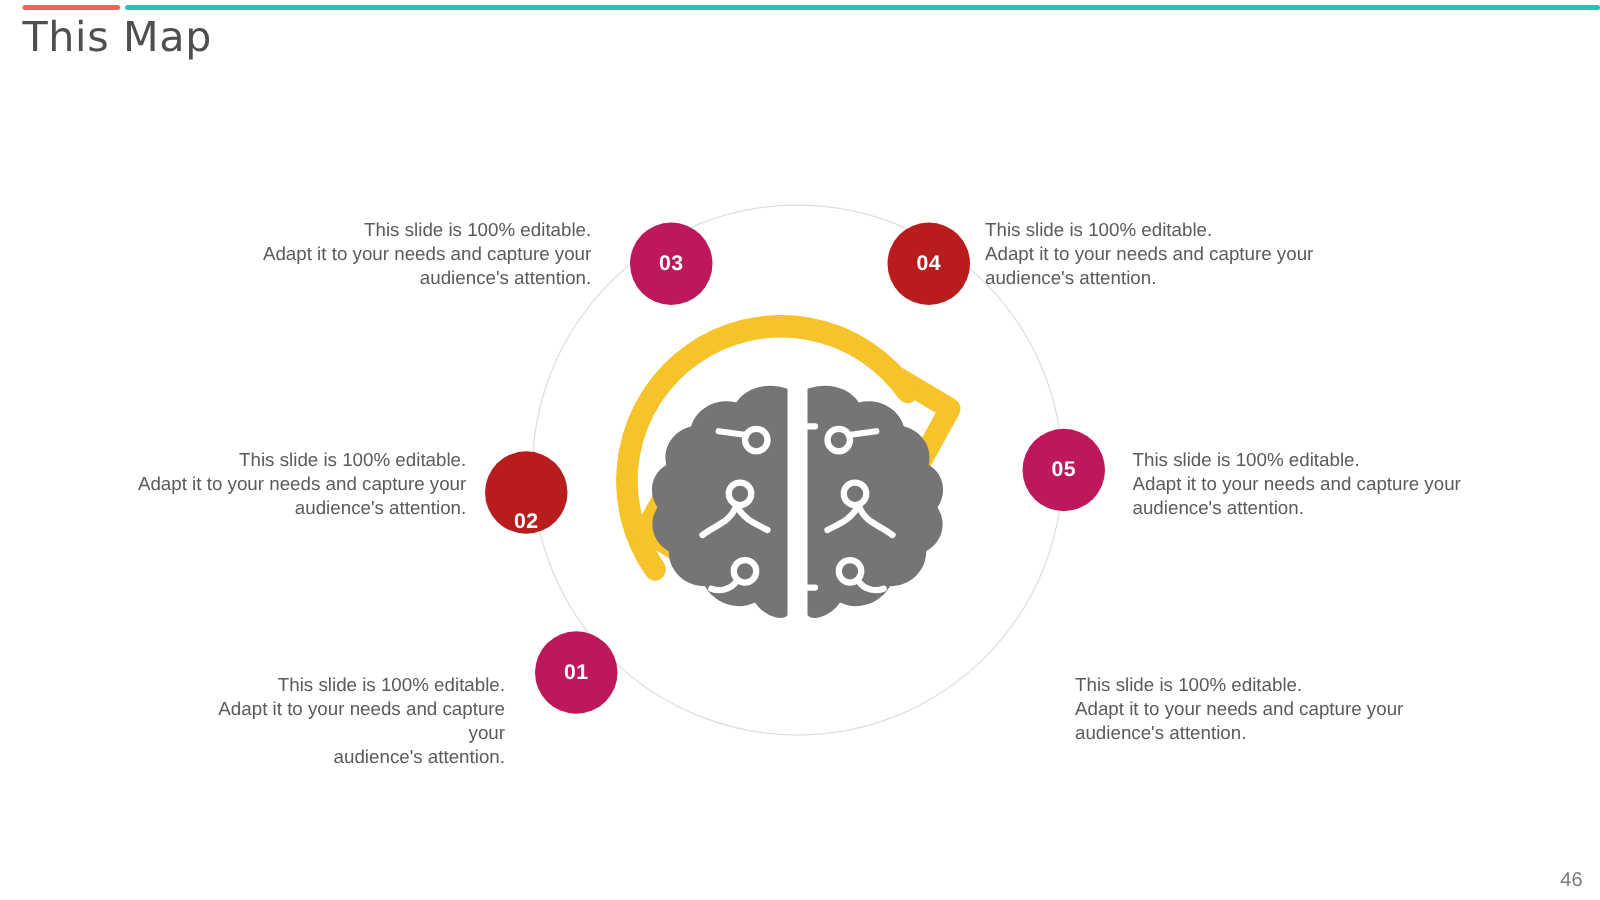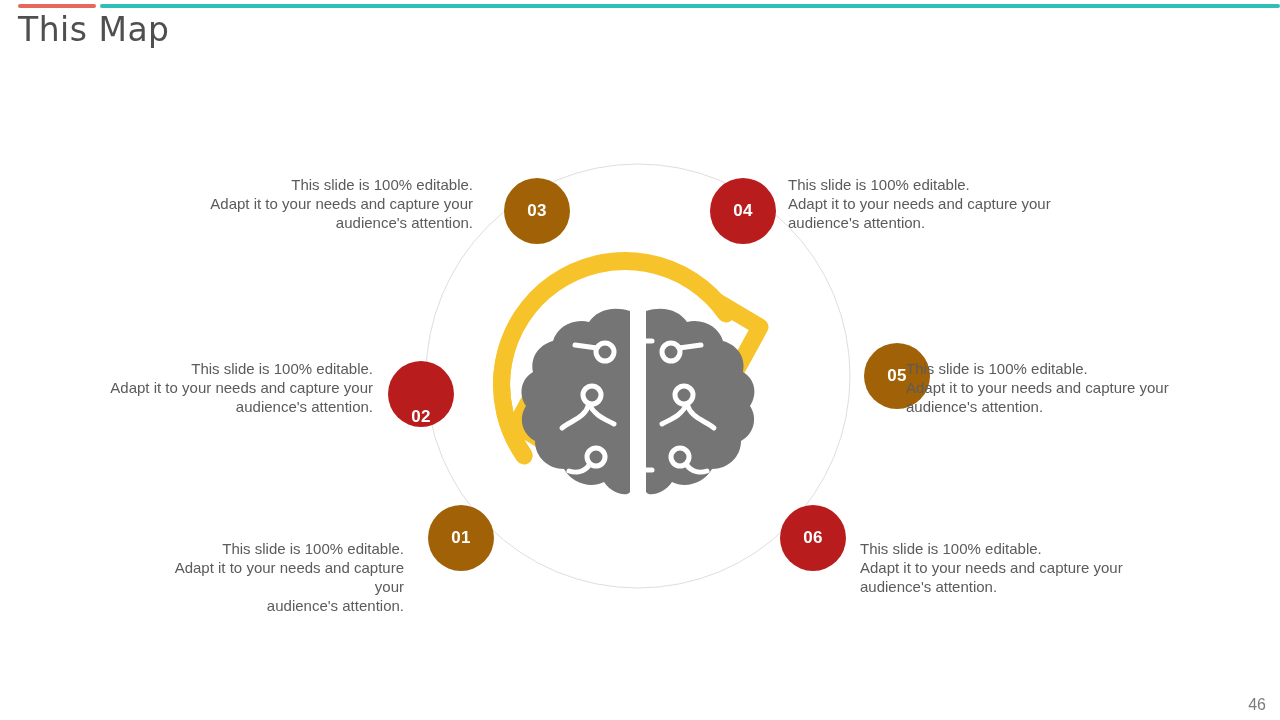--- a/index.html
+++ b/index.html
@@ -66,28 +66,28 @@
     border-radius: 50%;
     display: flex;
     align-items: center;
     justify-content: center;
     color: #ffffff;
     font-size: 17px;
     font-weight: bold;
     letter-spacing: 0.3px;
     box-sizing: border-box;
   }
-  .node.teal  { background: #a16207; }
+  .node.teal  { background: #be185d; }
   .node.coral { background: #b91c1c; }
 
   .node-01 { left: 428px; top: 505px; }
   .node-02 { left: 388px; top: 361px; align-items: flex-end; }
   .node-03 { left: 504px; top: 178px; }
   .node-04 { left: 710px; top: 178px; }
-  .node-05 { left: 864px; top: 343px; }
+  .node-05 { left: 818px; top: 343px; }
   .node-06 { left: 780px; top: 505px; }
 
   
   .desc {
     position: absolute;
     font-size: 15px;
     line-height: 1.27;
     color: #5b5b5b;
     white-space: pre-line;
   }
@@ -191,23 +191,20 @@
   </div>
   <div class="node teal node-03">
     <span>03</span>
   </div>
   <div class="node coral node-04">
     <span>04</span>
   </div>
   <div class="node teal node-05">
     <span>05</span>
   </div>
-  <div class="node coral node-06">
-    <span>06</span>
-  </div>
 
   <div class="desc right desc-01">This slide is 100% editable.
 Adapt it to your needs and capture your
 audience's attention.</div>
   <div class="desc right desc-02">This slide is 100% editable.
 Adapt it to your needs and capture your
 audience's attention.</div>
   <div class="desc right desc-03">This slide is 100% editable.
 Adapt it to your needs and capture your
 audience's attention.</div>

